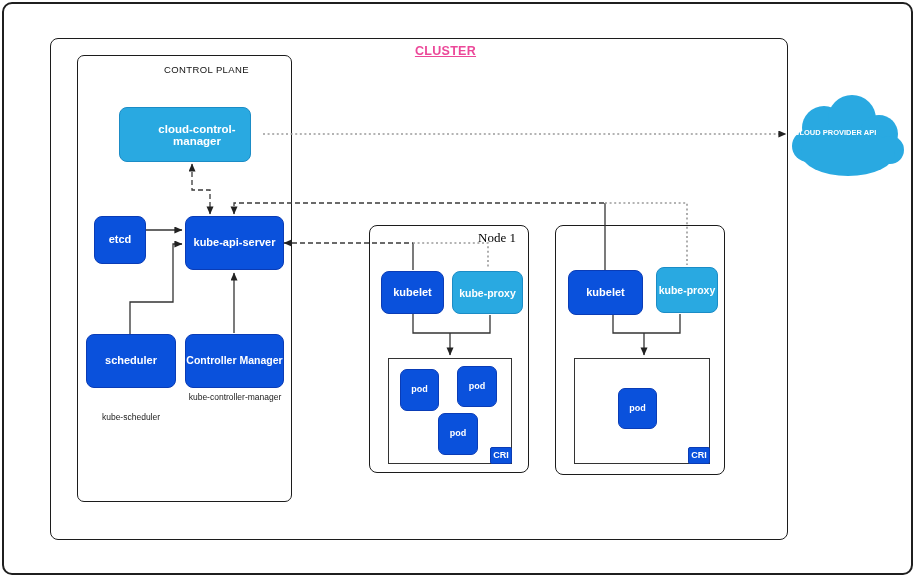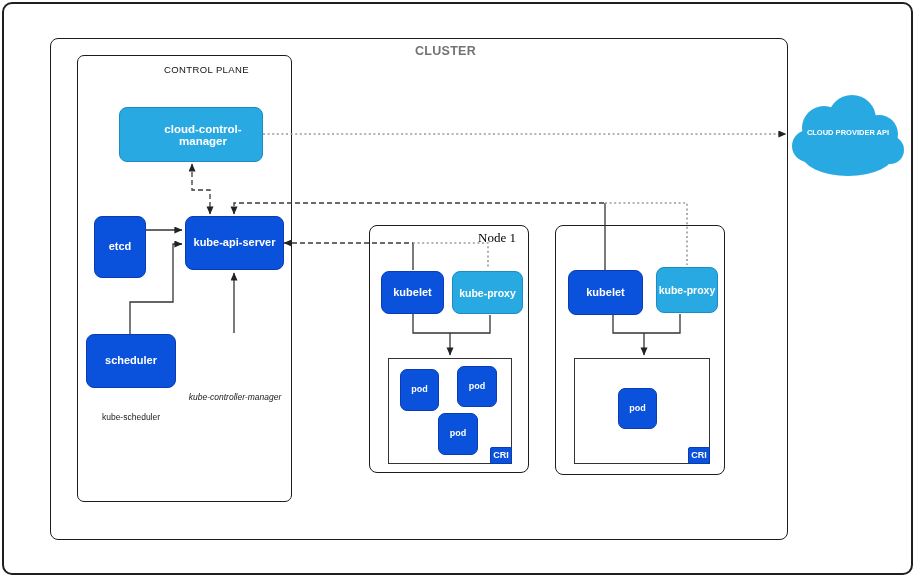--- a/index.html
+++ b/index.html
@@ -15,31 +15,31 @@
   }
   .lightbox {
     position: absolute; background: var(--light-blue, #29a9e1); color: var(--box-text, #fff);
     border: 1px solid #1b8cc6; border-radius: 8px; font-weight: bold; font-size: 11px;
     display: flex; align-items: center; justify-content: center; text-align: center;
   }
   .title { position: absolute; text-align: center; color: #111; }
   .serif { font-family: "Liberation Serif", serif; margin-left: 48px; }
 
   #cluster-box   { left: 50px; top: 38px; width: 738px; height: 502px; }
-  #cluster-title { left: 393px; top: 44px; width: 105px; font-weight: bold; font-size: 12.5px; letter-spacing: .3px; color:#737373; }
+  #cluster-title { left: 393px; top: 44px; width: 105px; font-weight: bold; font-size: 12.5px; letter-spacing: .3px; color:#ec4899;text-decoration:underline; }
   #cp-box        { left: 77px; top: 55px; width: 215px; height: 447px; border-width: 1.5px; border-radius: 7px; }
   #cp-title      { left: 77px; top: 64px; width: 259px; font-size: 9.5px; letter-spacing: .4px; }
 
-  #ccm   { left: 119px; top: 107px; width: 144px; height: 55px; font-size: 11.5px; padding-left: 24px; }
-  #etcd  { left: 94px;  top: 216px; width: 52px;  height: 62px; }
+  #ccm   { left: 119px; top: 107px; width: 132px; height: 55px; font-size: 11.5px; padding-left: 24px; }
+  #etcd  { left: 94px;  top: 216px; width: 52px;  height: 48px; }
   #api   { left: 185px; top: 216px; width: 99px;  height: 54px; }
   #sched { left: 86px;  top: 334px; width: 90px;  height: 54px; }
   #cmgr  { left: 185px; top: 334px; width: 99px;  height: 54px; font-size: 10.5px; }
   #sched-sub { left: 76px;  top: 392px; width: 110px; font-size: 8.5px; color: #1a1a1a; margin-top: 20px; }
-  #cmgr-sub  { left: 174px; top: 392px; width: 122px; font-size: 8.5px; color: #1a1a1a; font-style: italic; }
+  #cmgr-sub  { left: 174px; top: 392px; width: 122px; font-size: 8.5px; color: #1a1a1a; }
 
   #node1       { left: 369px; top: 225px; width: 160px; height: 248px; }
   #node1-title { left: 369px; top: 230px; width: 160px; font-size: 13px; color: #000; }
   #n1-kubelet  { left: 381px; top: 271px; width: 63px; height: 43px; }
   #n1-proxy    { left: 452px; top: 271px; width: 71px; height: 43px; font-size: 10.5px; }
   #n1-cri      { left: 388px; top: 358px; width: 124px; height: 106px; border: 1.2px solid #333; border-radius: 0; }
   #n1-pod1 { left: 400px; top: 369px; width: 39px; height: 42px; font-size: 9px; border-radius: 7px; }
   #n1-pod2 { left: 457px; top: 366px; width: 40px; height: 41px; font-size: 9px; border-radius: 7px; }
   #n1-pod3 { left: 438px; top: 413px; width: 40px; height: 42px; font-size: 9px; border-radius: 7px; }
   #n1-cri-label { left: 490px; top: 447px; width: 22px; height: 17px; font-size: 9px; border-radius: 2px; }
@@ -47,21 +47,21 @@
   #node2       { left: 555px; top: 225px; width: 170px; height: 250px; }
   #node2-title { left: 555px; top: 230px; width: 170px; font-size: 13px; color: #000; }
   #n2-kubelet  { left: 568px; top: 270px; width: 75px; height: 45px; }
   #n2-proxy    { left: 656px; top: 267px; width: 62px; height: 46px; font-size: 10.5px; }
   #n2-cri      { left: 574px; top: 358px; width: 136px; height: 106px; border: 1.2px solid #333; border-radius: 0; }
   #n2-pod      { left: 618px; top: 388px; width: 39px; height: 41px; font-size: 9px; border-radius: 7px; }
   #n2-cri-label { left: 688px; top: 447px; width: 22px; height: 17px; font-size: 9px; border-radius: 2px; }
 
   #cloud-wrap { left: 790px; top: 92px; width: 116px; height: 86px; }
   #cloud-shape circle, #cloud-shape ellipse { fill: var(--light-blue, #29a9e1); }
-  #cloud-label { left: 794px; top: 128px; width: 108px; font-size: 7.5px; font-weight: bold; color: #fff; text-align: center; position: absolute; }
+  #cloud-label { left: 794px; top: 128px; width: 108px; font-size: 7.5px; font-weight: bold; color: #fff; position: absolute; }
 
   #connectors { left: 0; top: 0; width: 916px; height: 578px; pointer-events: none; }
   .ln-solid  { stroke: var(--line-dark, #333); stroke-width: 1.3; fill: none; }
   .ln-dash   { stroke: #3a3a3a; stroke-width: 1.3; stroke-dasharray: 5 3; fill: none; }
   .ln-dot    { stroke: var(--line-light, #9a9a9a); stroke-width: 1.6; stroke-dasharray: 2 2.6; fill: none; }
 </style>
 </head>
 <body>
 
 <div class="page">
@@ -71,20 +71,21 @@
   <div class="abs frame" id="cluster-box"></div>
   <div class="title" id="cluster-title">CLUSTER</div>
 
   <div class="abs frame" id="cp-box"></div>
   <div class="title" id="cp-title">CONTROL PLANE</div>
 
   <div class="lightbox" id="ccm">cloud-control-manager</div>
   <div class="bluebox" id="etcd">etcd</div>
   <div class="bluebox" id="api">kube-api-server</div>
   <div class="bluebox" id="sched">scheduler</div>
+  <div class="bluebox" id="cmgr">Controller Manager</div>
   <div class="title" id="sched-sub">kube-scheduler</div>
   <div class="title" id="cmgr-sub">kube-controller-manager</div>
 
   <div class="abs frame" id="node1"></div>
   <div class="title serif" id="node1-title">Node 1</div>
   <div class="bluebox" id="n1-kubelet">kubelet</div>
   <div class="lightbox" id="n1-proxy">kube-proxy</div>
   <div class="abs" id="n1-cri"></div>
   <div class="bluebox" id="n1-pod1">pod</div>
   <div class="bluebox" id="n1-pod2">pod</div>

